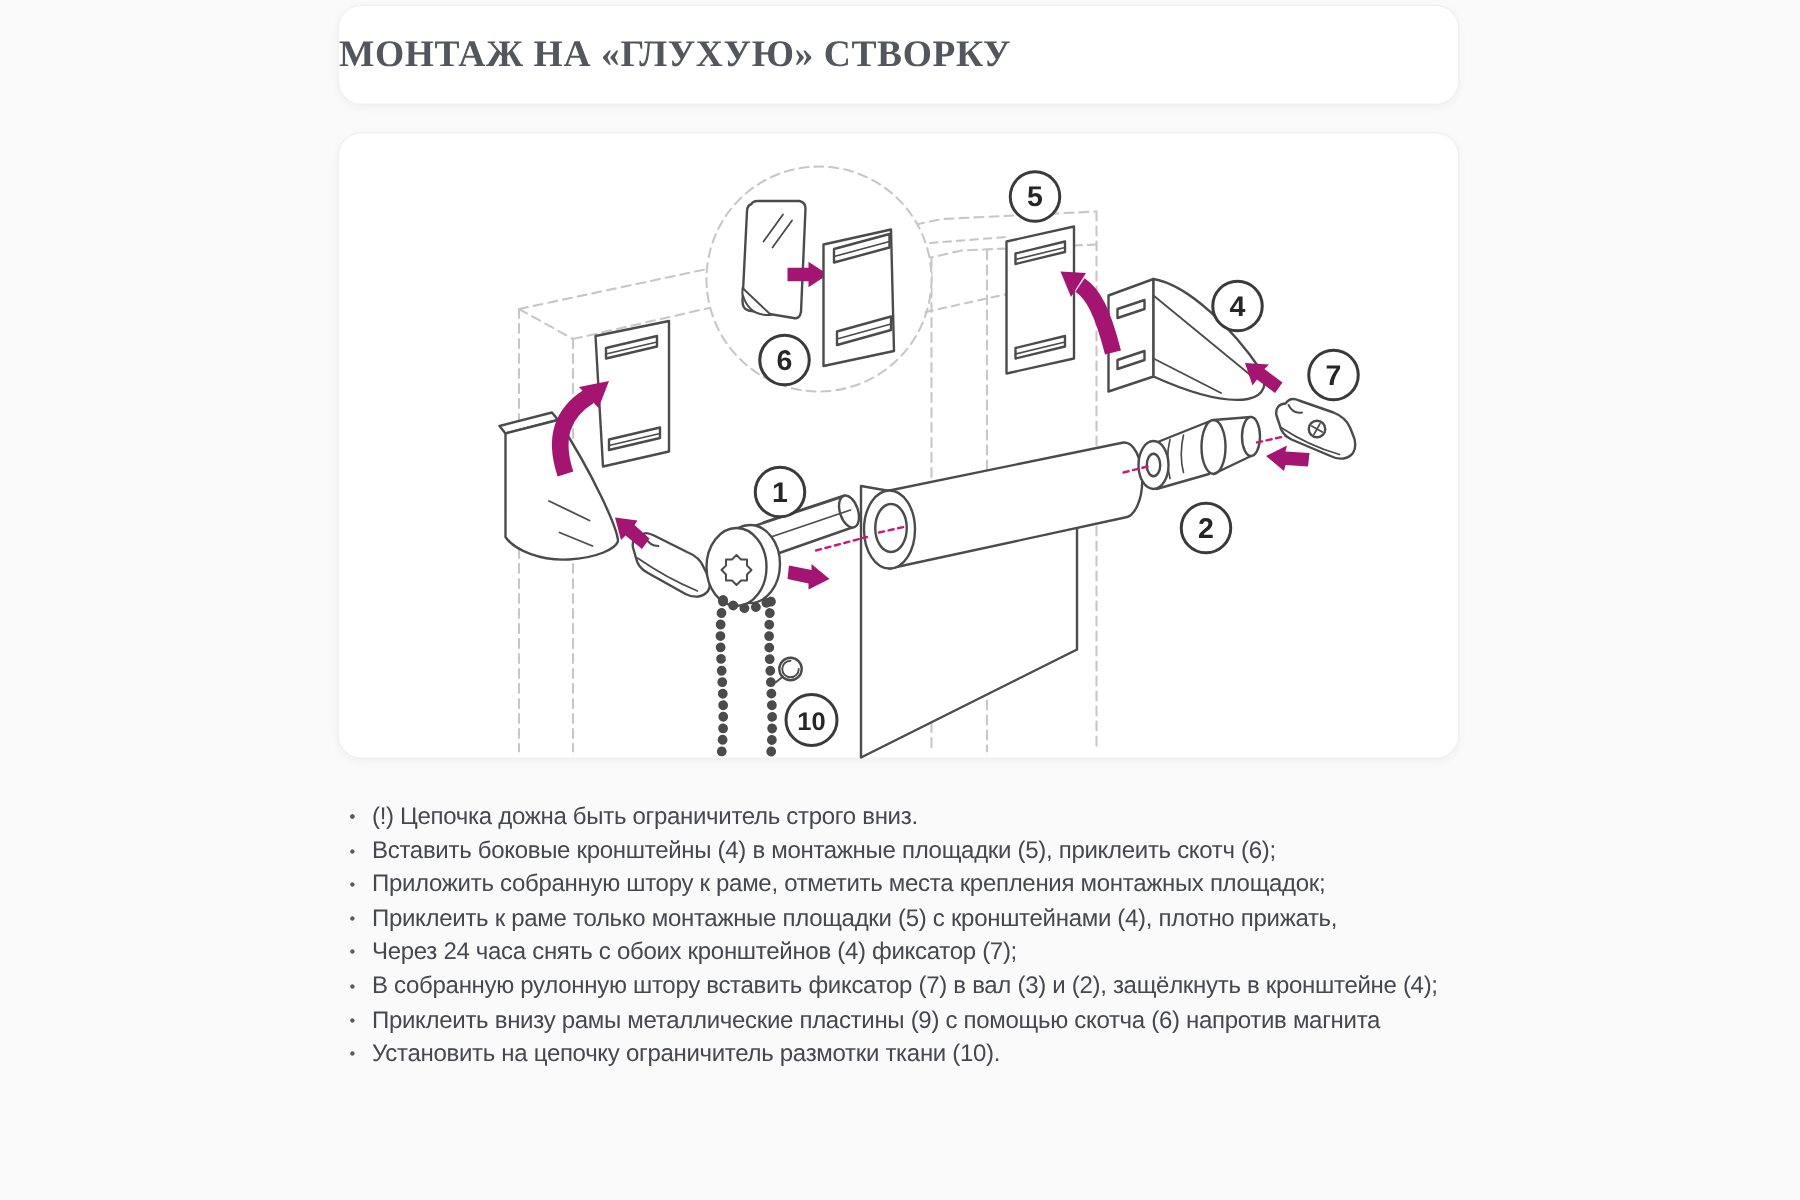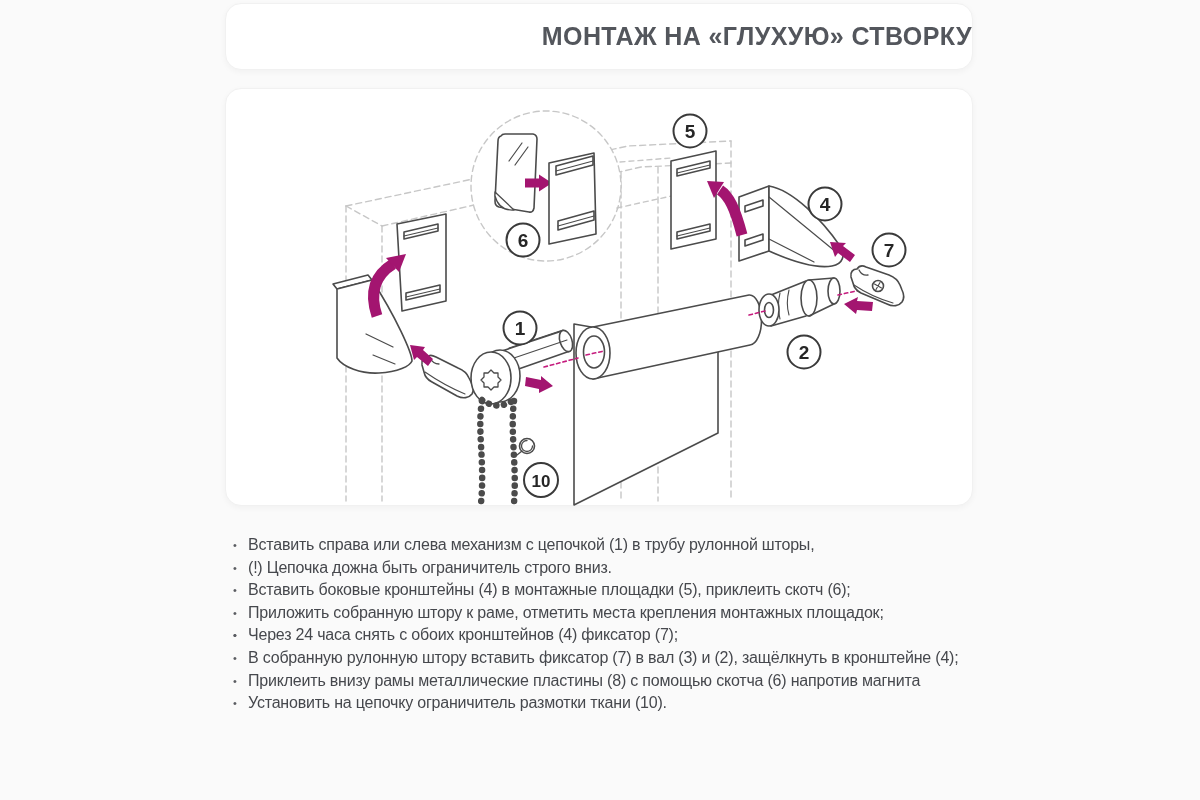--- a/index.html
+++ b/index.html
@@ -8,21 +8,21 @@
     background:#fafafa;
     font-family:"Liberation Sans",sans-serif;
     -webkit-font-smoothing:antialiased;
   }
   .card{
     position:absolute;left:225px;width:748px;background:#ffffff;
     border:1px solid #f1f1f1;border-radius:16px;
     box-shadow:0 2px 6px rgba(0,0,0,0.04);
     box-sizing:border-box;
   }
-  .title-card{top:3px;height:67px;display:flex;align-items:center;justify-content:flex-end;}
+  .title-card{top:3px;height:67px;display:flex;align-items:center;justify-content:flex-start;font-family:Liberation Serif, serif;}
   .page-title{
     font-size:25px;font-weight:bold;color:#53565c;letter-spacing:0.4px;
   }
   .diagram-card{top:88px;height:418px;}
   .diagram-card svg{position:absolute;left:0;top:0;}
   .instructions{
     position:absolute;left:232px;top:534px;width:740px;
     font-size:16px;line-height:22.6px;color:#46484d;letter-spacing:-0.2px;
   }
   .instr-item{position:relative;padding-left:16px;}
@@ -208,46 +208,46 @@
         <text x="315" y="397.5" font-size="17" fill="#262626" stroke="none">10</text>
       </g>
     </g>
   </g>
 </svg>
 </div>
 
 <div class="instructions">
   <div class="instr-item">
     <span class="bullet">•</span>
-    <div class="instr-line">Вставить справа или слева механизм с цепочкой (1) в трубу рулонной шторы,</div>
   </div>
   <div class="instr-item">
     <span class="bullet">•</span>
     <div class="instr-line">(!) Цепочка дожна быть ограничитель строго вниз.</div>
   </div>
   <div class="instr-item">
     <span class="bullet">•</span>
     <div class="instr-line">Вставить боковые кронштейны (4) в монтажные площадки (5), приклеить скотч (6);</div>
   </div>
   <div class="instr-item">
     <span class="bullet">•</span>
     <div class="instr-line">Приложить собранную штору к раме, отметить места крепления монтажных площадок;</div>
   </div>
   <div class="instr-item">
     <span class="bullet">•</span>
+    <div class="instr-line">Приклеить к раме только монтажные площадки (5) с кронштейнами (4), плотно прижать,</div>
   </div>
   <div class="instr-item">
     <span class="bullet">•</span>
     <div class="instr-line">Через 24 часа снять с обоих кронштейнов (4) фиксатор (7);</div>
   </div>
   <div class="instr-item">
     <span class="bullet">•</span>
     <div class="instr-line">В собранную рулонную штору вставить фиксатор (7) в вал (3) и (2), защёлкнуть в кронштейне (4);</div>
   </div>
   <div class="instr-item">
     <span class="bullet">•</span>
-    <div class="instr-line">Приклеить внизу рамы металлические пластины (8) с помощью скотча (6) напротив магнита</div>
+    <div class="instr-line">Приклеить внизу рамы металлические пластины (9) с помощью скотча (6) напротив магнита</div>
   </div>
   <div class="instr-item">
     <span class="bullet">•</span>
     <div class="instr-line">Установить на цепочку ограничитель размотки ткани (10).</div>
   </div>
 </div>
 
 </body></html>

